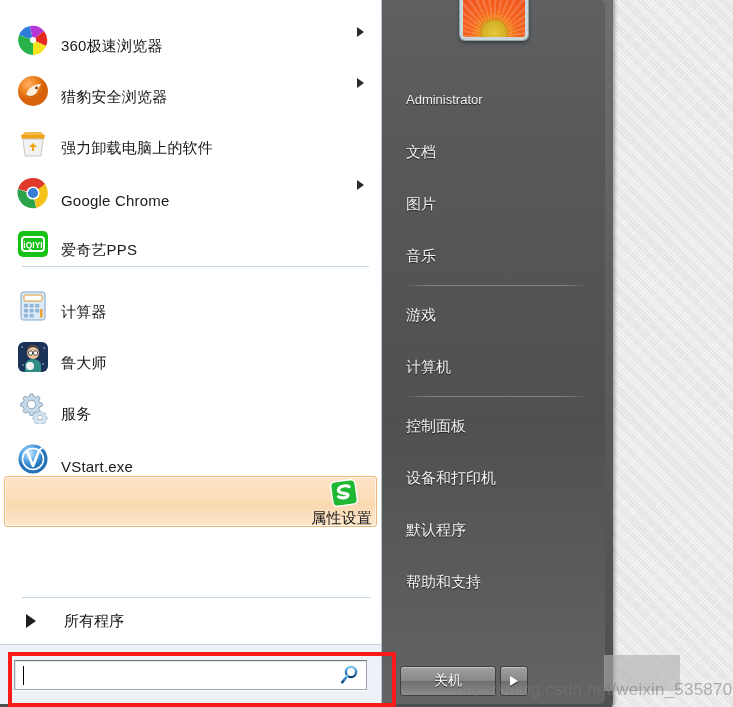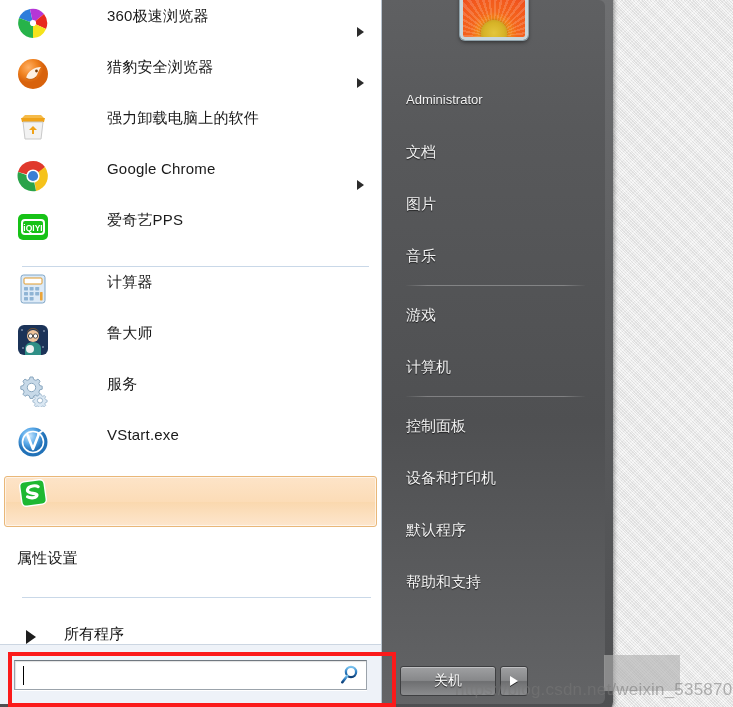--- a/index.html
+++ b/index.html
@@ -59,40 +59,39 @@
   }
   #program-list {
     flex: 1 1 auto;
     padding: 6px 0 0 0;
     position: relative;
   }
 
   .prog-item {
     height: 51px;
     display: flex;
-    align-items: flex-start;
+    align-items: flex-end;
     padding: 0 4px 0 12px;
     position: relative;
     box-sizing: border-box;
     border: 1px solid transparent;
     border-radius: 3px;
     margin: 0 4px;
-    gap: 40px;
   }
   .prog-item.selected {
     background: linear-gradient(to bottom, #fde4c8 0%, #fcdcb7 50%, #fad8ae 51%, #fde6cd 100%);
     border: 1px solid #e9b778;
     box-shadow: inset 0 0 0 1px rgba(255,255,255,.6);
     flex-direction: column;
   }
   .prog-icon {
     width: 32px; height: 32px;
     flex: 0 0 32px;
     position: relative;
-    margin-right: 18px;
+    margin-right: 12px;
   }
   .prog-label {
     font-size: 15px;
     color: #1a1a1a;
     letter-spacing: .2px;
     white-space: nowrap;
   }
   .submenu-arrow {
     position: absolute;
     right: 12px;
@@ -106,21 +105,21 @@
   .prog-sep {
     height: 1px;
     background: #c9d8e8;
     margin: 5px 12px 5px 22px;
   }
 
   
   #all-programs-row {
     height: 46px;
     display: flex;
-    align-items: flex-end;
+    align-items: center;
     padding-left: 12px;
     border-top: none;
   }
   #all-programs-arrow {
     width: 0; height: 0;
     border-left: 10px solid #1d1d1d;
     border-top: 7px solid transparent;
     border-bottom: 7px solid transparent;
     margin-right: 28px;
     margin-left: 14px;

